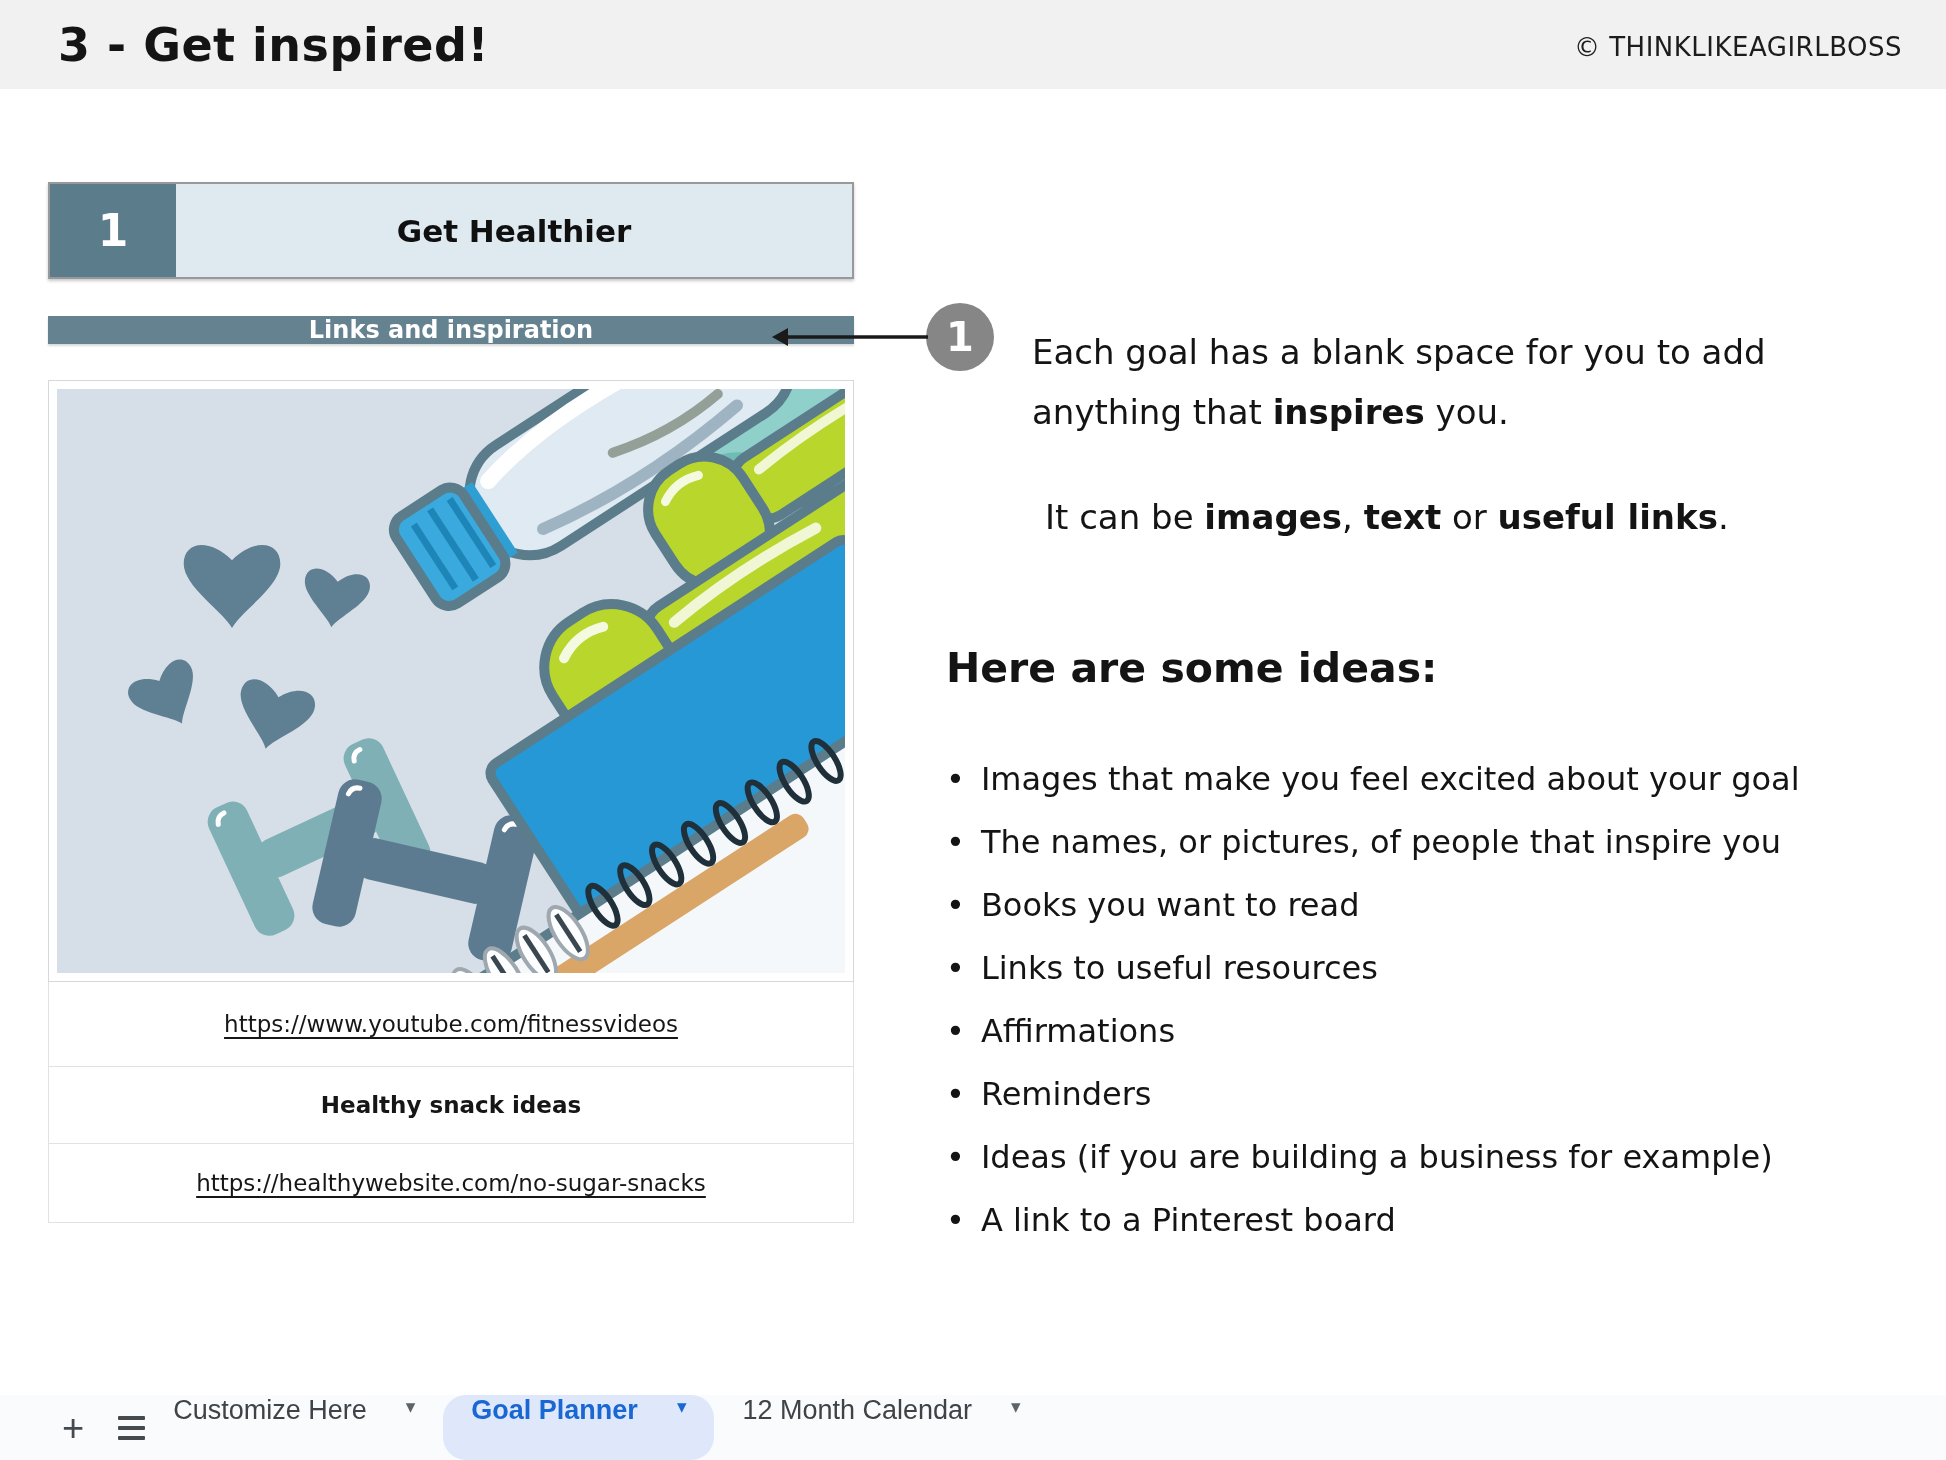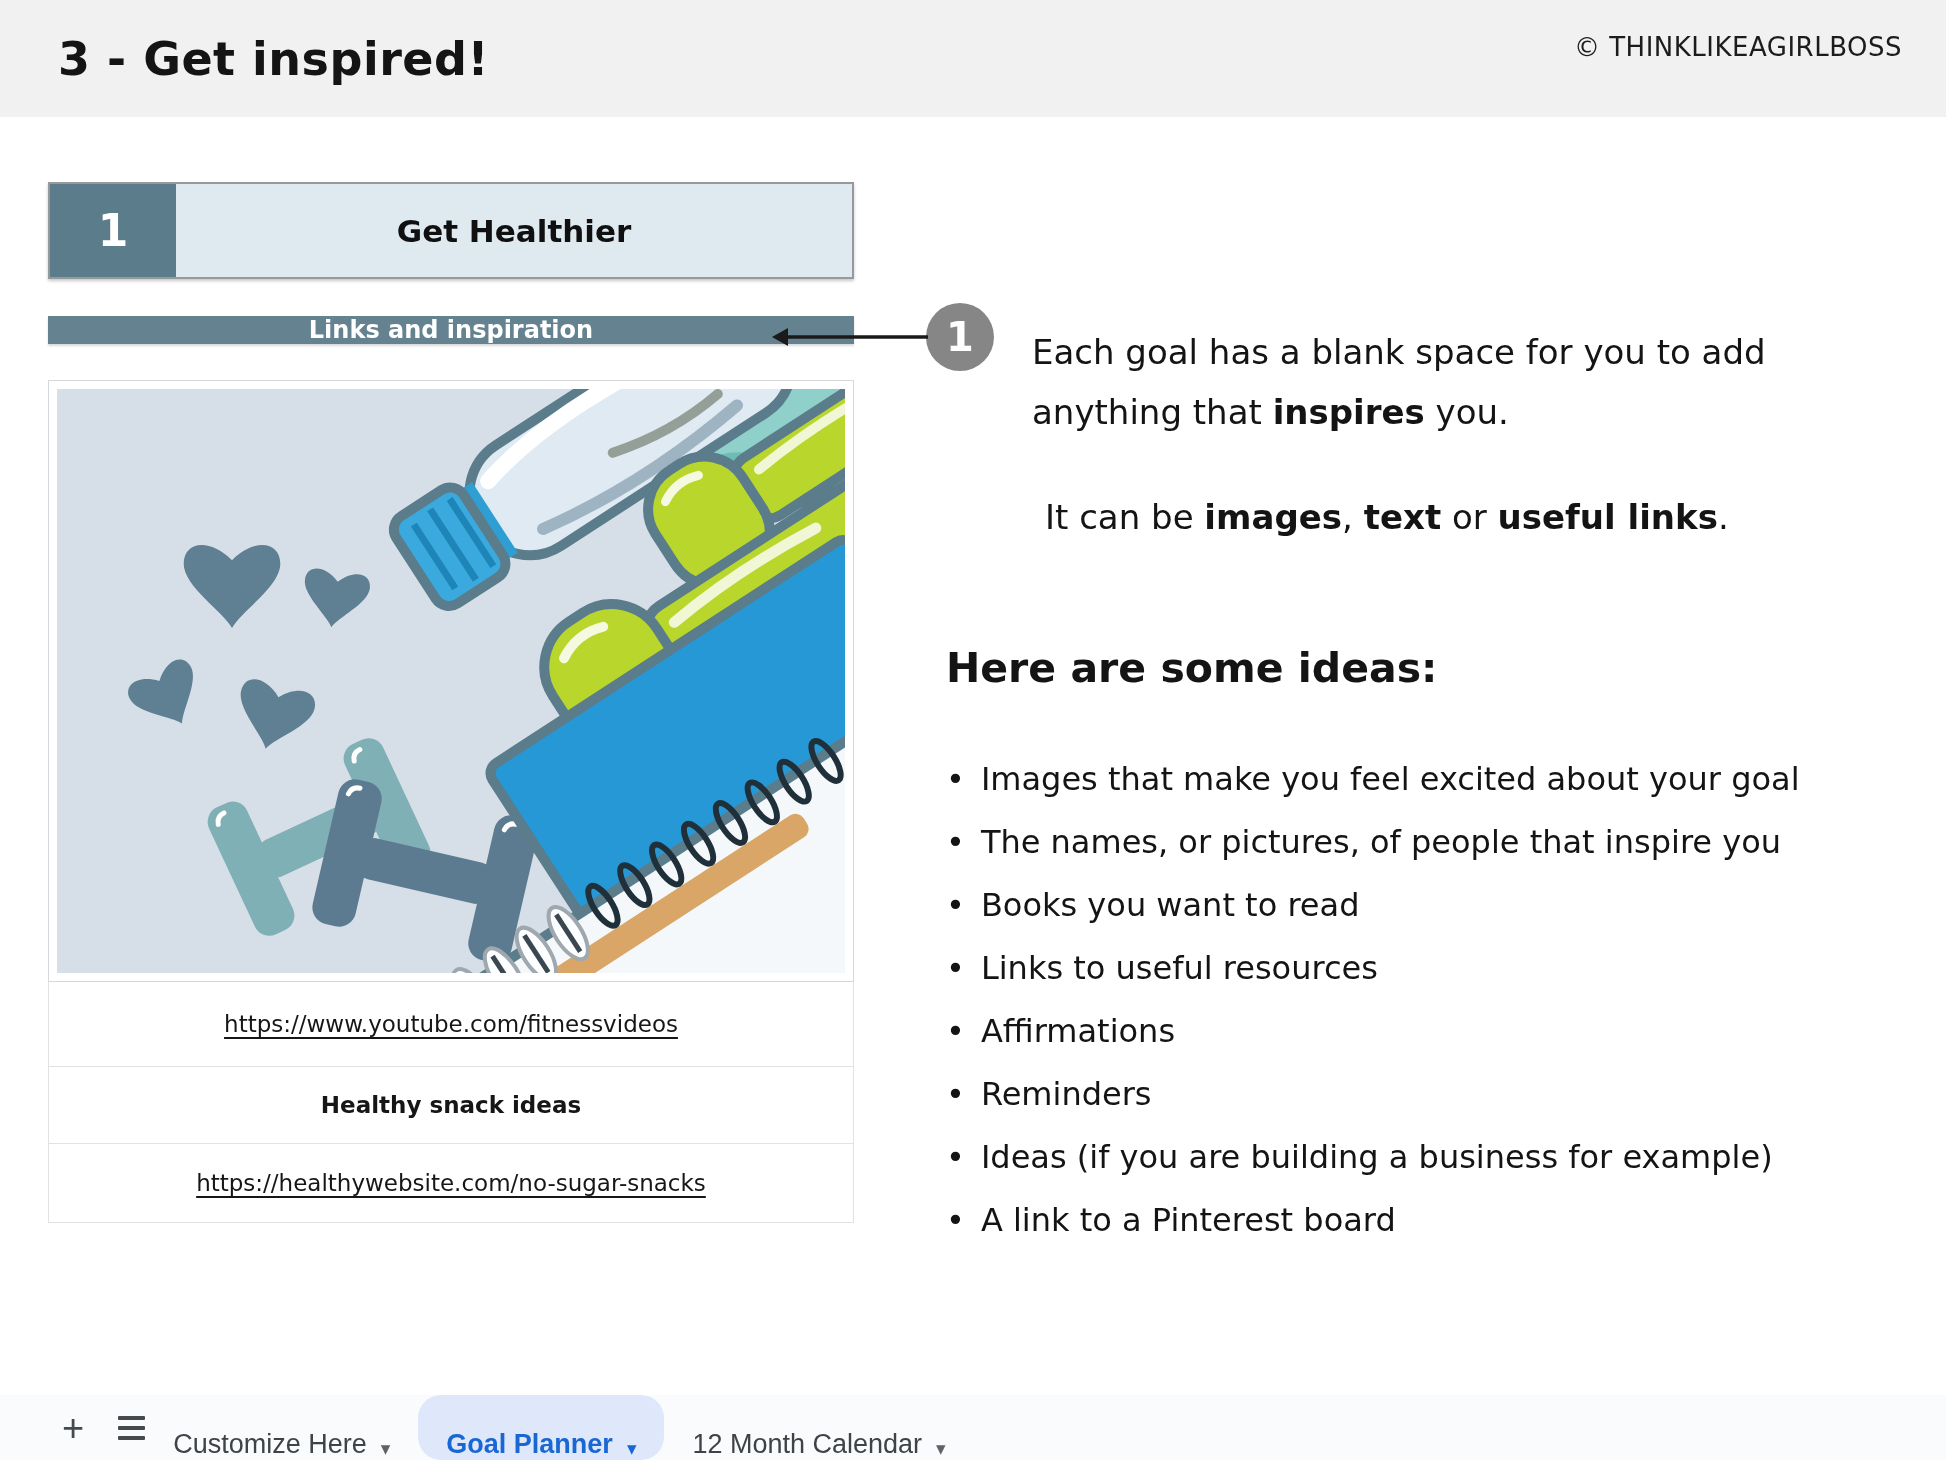--- a/index.html
+++ b/index.html
@@ -1,20 +1,20 @@
 <!DOCTYPE html>
 <html style="--page-bg: #ffffff; --top-strip-bg: #f1f1f2; --text: #141414; --slate: #5b7c8a; --slate-bar: #64828f; --header-cell-bg: #dfe9f0; --row-border: #e2e2e2; --illus-bg: #d6dfe8; --heart: #5f7f93; --teal-dumbbell: #7fb0b5; --slate-dumbbell: #5d7b90; --lime: #b9d62c; --cap-blue: #3aa9dd; --towel: #8fd0ca; --notebook-blue: #2798d6; --annotation-gray: #868686; --tab-bar-bg: #f9fbfd; --tab-text: #3f4347; --tab-active-bg: #dfe8fa; --tab-active-text: #1967d2;"><head>
 <meta charset="utf-8">
 <style>
   html,body{margin:0;padding:0;}
   .page{position:relative;width:1946px;height:1460px;background:var(--page-bg,#fff);
         font-family:"DejaVu Sans",sans-serif;color:var(--text,#141414);overflow:hidden;}
 
   
-  .top-strip{position:absolute;left:0;top:0;width:100%;height:117px;
+  .top-strip{position:absolute;left:0;top:0;width:100%;height:89px;
              background:var(--top-strip-bg,#f1f1f2);display:flex;align-items:center;}
   .page-title{font-size:46px;font-weight:800;letter-spacing:.5px;margin-left:58px;}
   .copyright{position:absolute;right:44px;top:32px;font-size:26px;font-weight:400;
              letter-spacing:.5px;color:#1c1c1c;}
 
   
   .goal-card{position:absolute;left:48px;top:182px;width:806px;}
   .goal-header{display:flex;height:97px;border:2px solid #97999b;box-sizing:border-box;
                box-shadow:0 2px 3px rgba(0,0,0,.22);}
   .num-cell{width:126px;background:var(--slate,#5b7c8a);color:#fff;display:flex;
@@ -47,22 +47,22 @@
   .ideas-list{position:absolute;left:946px;top:748px;width:990px;list-style:none;margin:0;padding:0;}
   .ideas-list li{font-size:32px;line-height:63px;white-space:nowrap;}
   .ideas-list li::before{content:"•";margin-right:16px;}
 
   
   .tab-bar{position:absolute;left:0;bottom:0;width:100%;height:65px;background:var(--tab-bar-bg,#f9fbfd);
            display:flex;align-items:center;font-family:"Liberation Sans","DejaVu Sans",sans-serif;}
   .plus-btn{margin-left:62px;font-size:38px;font-weight:400;color:#454a4e;cursor:pointer;line-height:1;}
   .menu-btn{margin-left:34px;width:27px;display:flex;flex-direction:column;gap:6px;cursor:pointer;}
   .menu-btn i{display:block;height:4px;background:#454a4e;border-radius:1px;}
-  .sheet-tab{margin-left:0;height:100%;display:flex;align-items:flex-end;padding:0 28px;cursor:pointer;
-             font-size:27px;font-weight:500;color:var(--tab-text,#3f4347);}
+  .sheet-tab{margin-left:0;height:100%;display:flex;align-items:flex-start;padding:0 28px;cursor:pointer;
+             font-size:27px;font-weight:500;color:var(--tab-text,#3f4347);gap:25px;}
   .sheet-tab:first-of-type{margin-left:40px;}
   .sheet-tab .caret{font-size:19px;margin-left:14px;color:#5f6368;}
   .sheet-tab.active{background:var(--tab-active-bg,#dfe8fa);color:var(--tab-active-text,#1967d2);font-weight:700;border-radius:23px;}
   .sheet-tab.active .caret{color:var(--tab-active-text,#1967d2);}
 </style>
 </head>
 <body>
 
 <div class="page">
 

